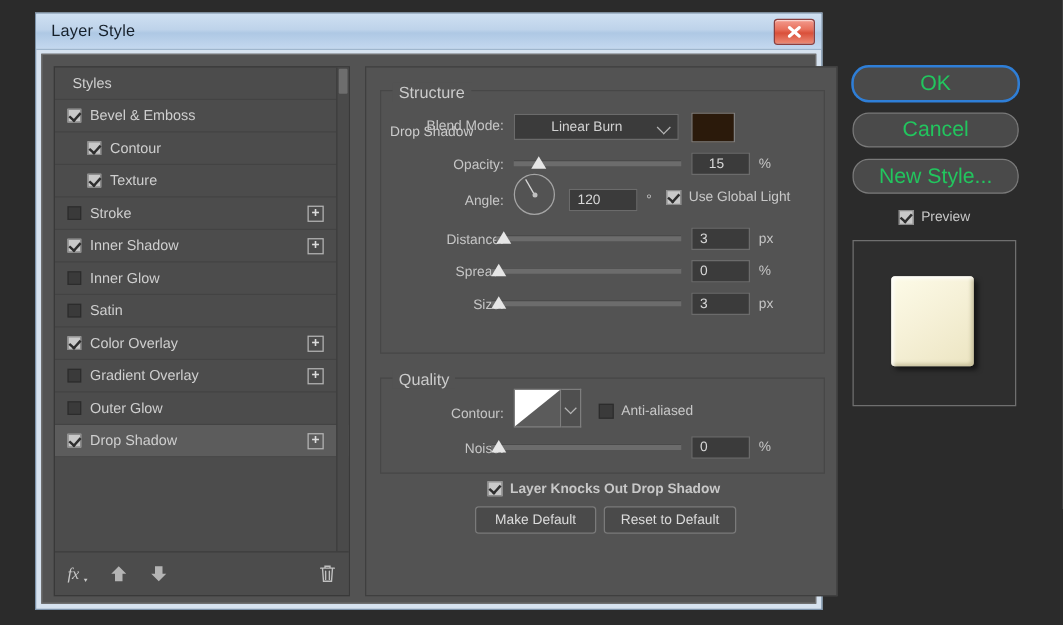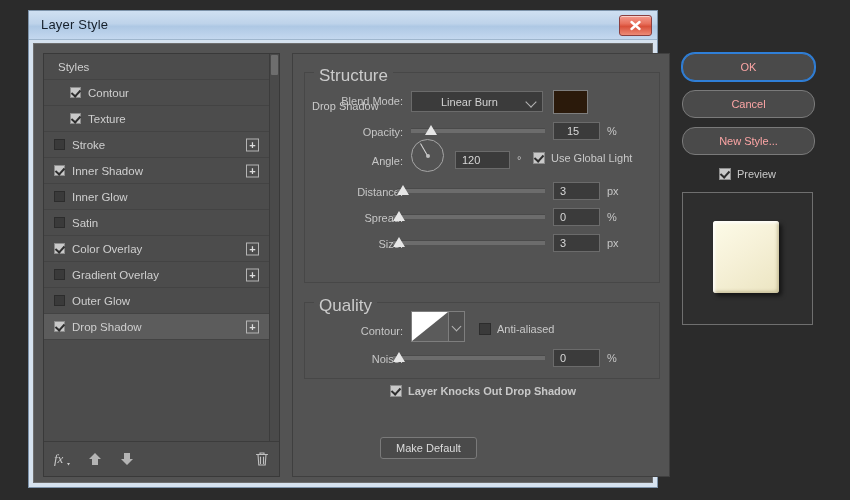--- a/index.html
+++ b/index.html
@@ -116,21 +116,21 @@
     background:#535353;
   }
   .legendbox{
     position:absolute;
     border:1px solid #474747;
     box-sizing:border-box;
   }
   .legendbox > .legend{
     position:absolute;top:-7px;left:9px;
     background:#535353;padding:0 5px;
-    font-size:17px;color:#cbcbcb;
+    font-size:13px;color:#cbcbcb;
     white-space:nowrap;
   }
   #ds-group{left:11px;top:18px;width:356px;height:211px;}
   #q-group{left:11px;top:248px;width:356px;height:77px;}
   #ds-title{
     position:absolute;left:14px;top:46px;
     background:#535353;padding:0 5px;font-size:11px;color:#cbcbcb;
   }
   .rlabel{
     position:absolute;text-align:right;font-size:11px;color:#c6c6c6;
@@ -209,28 +209,27 @@
   #contourdrop .chev{
     position:absolute;left:4px;top:11px;width:6px;height:6px;
     border:solid #b5b5b5;border-width:0 1px 1px 0;transform:rotate(45deg);
   }
   .pbtn{
     position:absolute;height:20px;
     background:#4a4a4a;border:1px solid #7a7a7a;border-radius:3px;
     color:#dcdcdc;font-size:11px;
     display:flex;align-items:center;justify-content:center;
     cursor:pointer;
-    margin-top:32px;
   }
   
   #right{position:absolute;left:648px;top:9px;width:137px;}
   .rbtn{
     position:relative;width:131px;height:26px;margin-bottom:9px;
     background:#4a4a4a;border:1px solid #7a7a7a;border-radius:13px;
-    color:#fca5a5;font-size:11px;
+    color:#22c55e;font-size:17px;
     display:flex;align-items:center;justify-content:center;
     cursor:pointer;
   }
   .rbtn.focus{border-color:#2f7fd8;box-shadow:0 0 0 1px #2f7fd8;}
   #previewchk{
     width:131px;height:20px;display:flex;align-items:center;justify-content:center;
     cursor:pointer;margin-bottom:8px;
   }
   #previewchk .cb{width:12px;height:12px;flex:0 0 12px;margin-right:6px;}
   #previewchk .cb.on::after{left:2px;top:0px;}
@@ -260,20 +259,24 @@
       </svg>
     </div>
   </div>
 
   <div id="body">
 
     <div id="sidebar">
       <div id="stylelist">
           <div class="srow plain">
             <span class="lbl">Styles</span>
+          </div>
+          <div class="srow">
+            <span class="cb on"></span>
+            <span class="lbl">Bevel &amp; Emboss</span>
           </div>
           <div class="srow sub">
             <span class="cb on"></span>
             <span class="lbl">Contour</span>
           </div>
           <div class="srow sub">
             <span class="cb on"></span>
             <span class="lbl">Texture</span>
           </div>
           <div class="srow">
@@ -427,20 +430,21 @@
         <div class="num" style="left:248px;top:46px;">0</div>
         <div class="unit" style="left:302px;top:49px;">%</div>
       </div>
 
       <div class="chkrow" style="left:97px;top:331px;font-weight:bold;">
         <span class="cb on"></span>
         <span>Layer Knocks Out Drop Shadow</span>
       </div>
 
       <div class="pbtn" style="left:87px;top:351px;width:95px;">Make Default</div>
+      <div class="pbtn" style="left:190px;top:351px;width:104px;">Reset to Default</div>
     </div>
 
     <div id="right">
       <div class="rbtn focus">OK</div>
       <div class="rbtn">Cancel</div>
       <div class="rbtn">New Style...</div>
       <div id="previewchk">
         <span class="cb on"></span>
         <span>Preview</span>
       </div>

